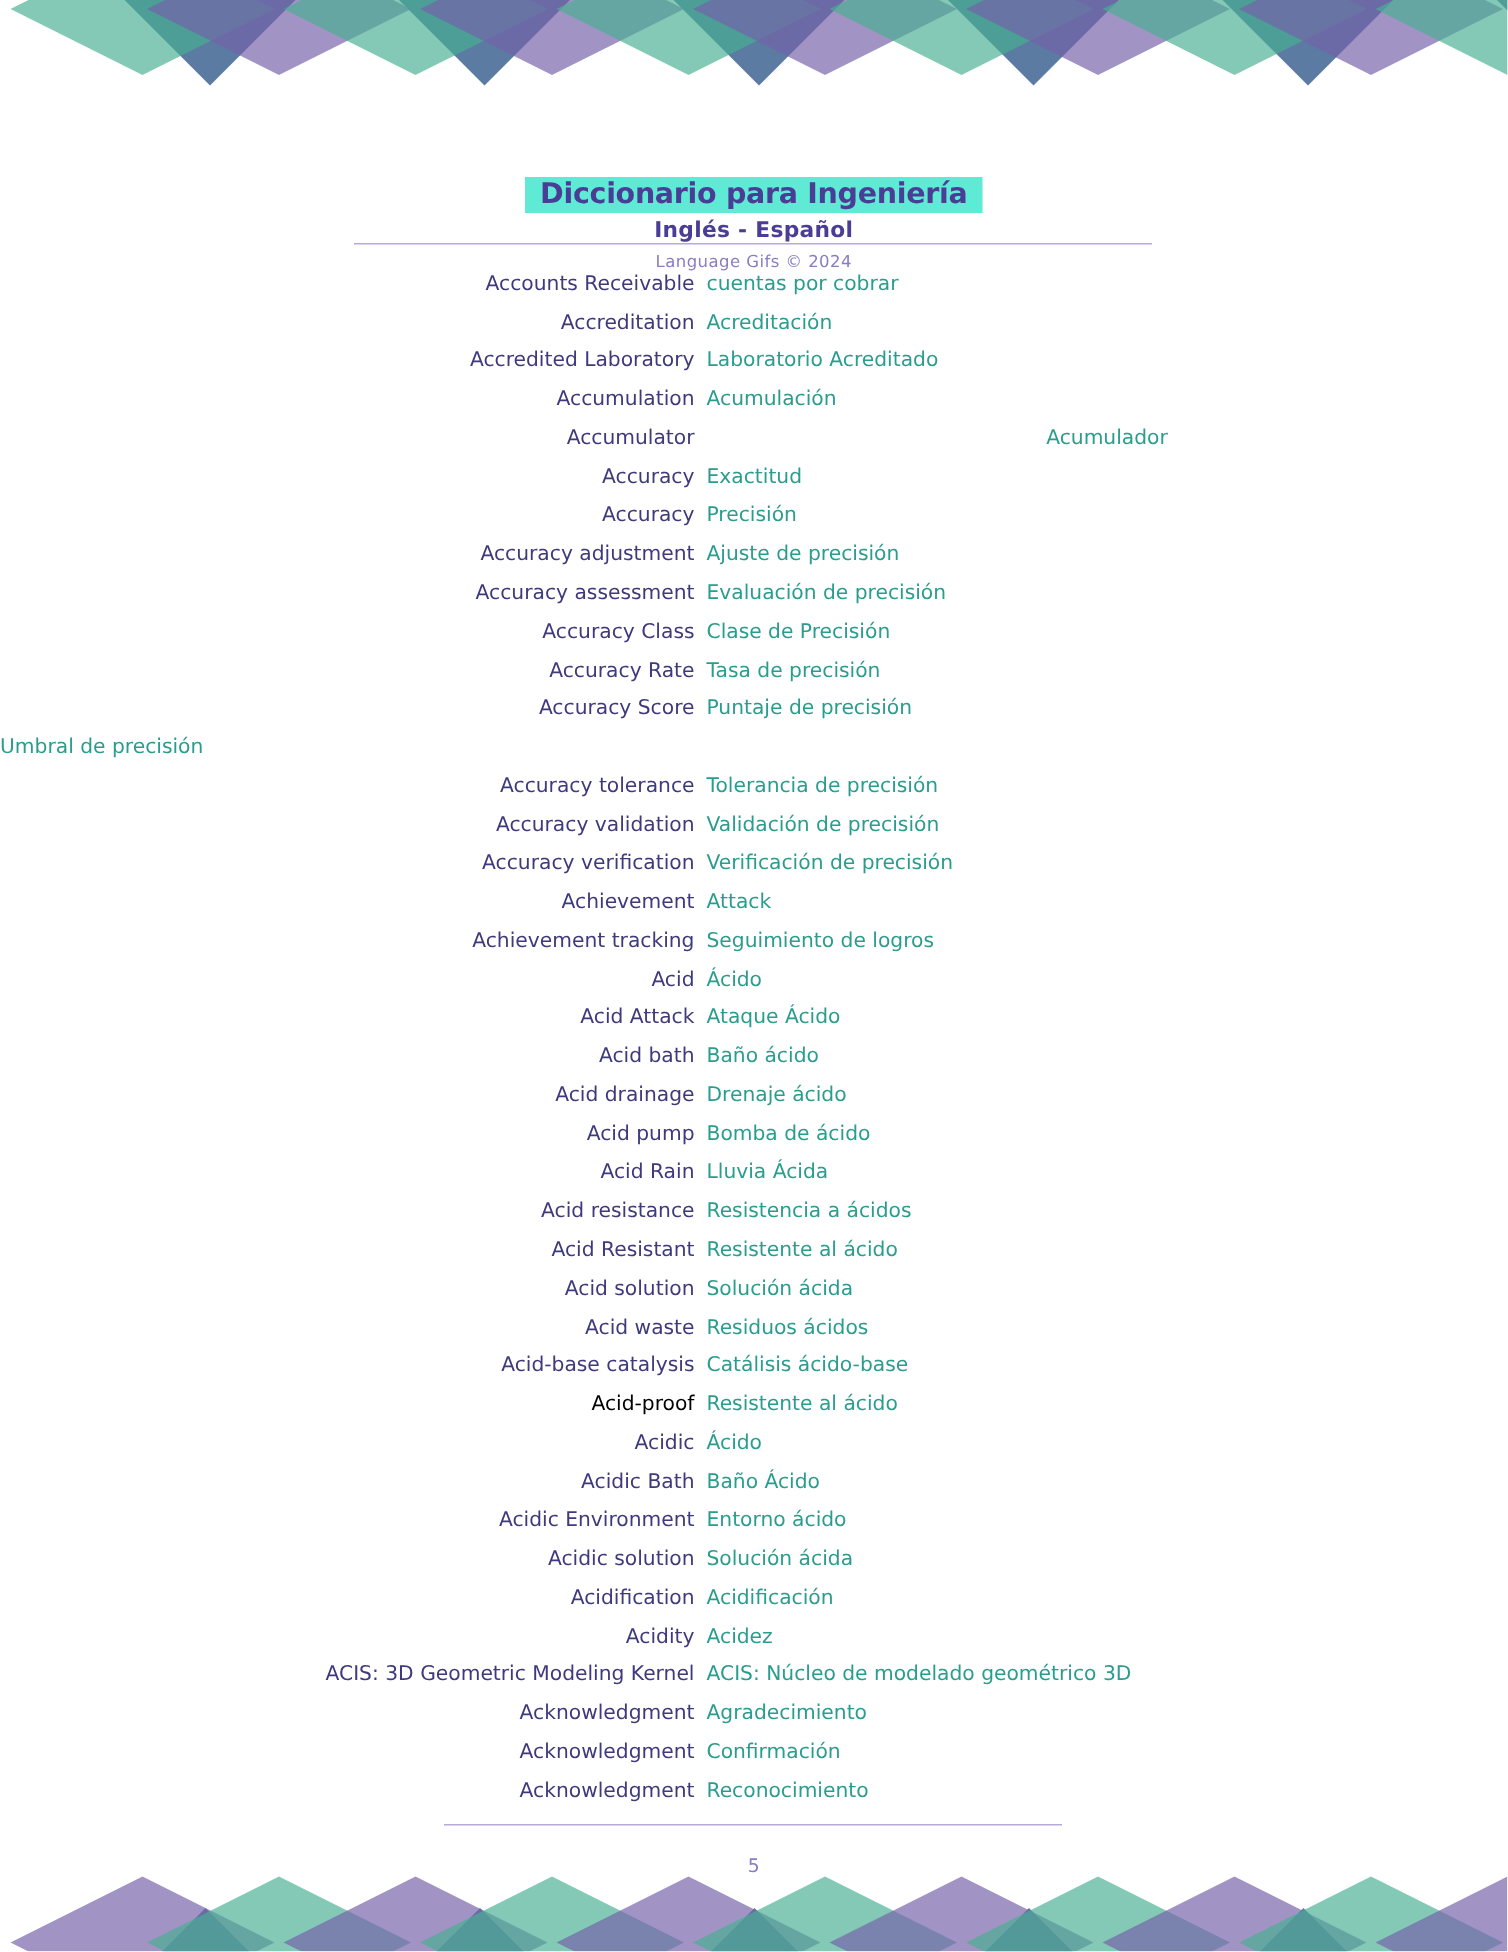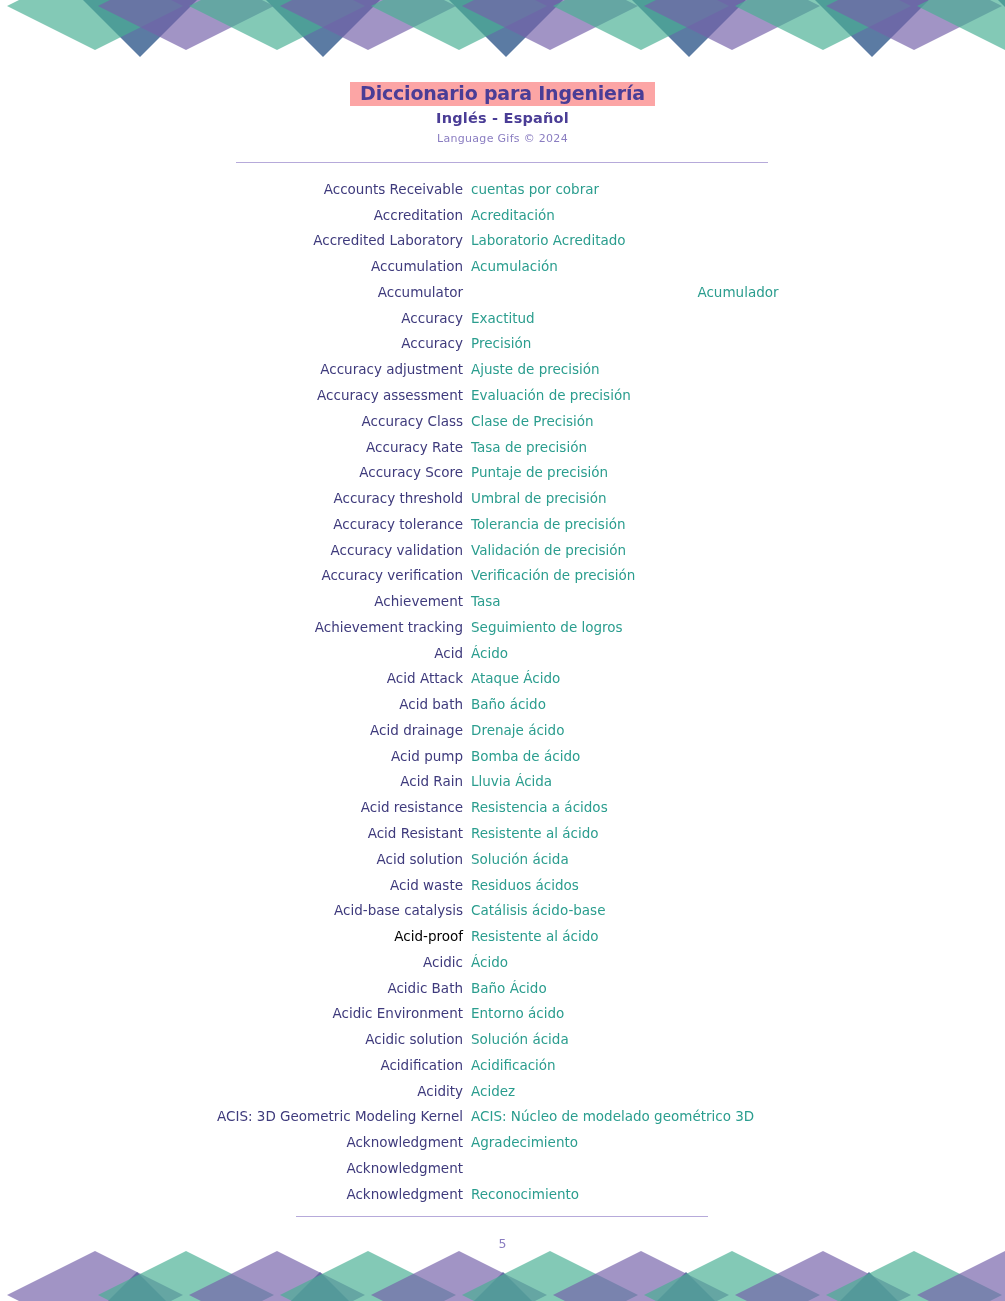--- a/index.html
+++ b/index.html
@@ -80,21 +80,21 @@
       <polygon points="550,50 462,6 550,-38 638,6" fill="#7561AA" fill-opacity="0.68"></polygon>
       <polygon points="641,50 553,6 641,-38 729,6" fill="#48AF93" fill-opacity="0.68"></polygon>
       <polygon points="732,50 644,6 732,-38 820,6" fill="#7561AA" fill-opacity="0.68"></polygon>
       <polygon points="823,50 735,6 823,-38 911,6" fill="#48AF93" fill-opacity="0.68"></polygon>
       <polygon points="914,50 826,6 914,-38 1002,6" fill="#7561AA" fill-opacity="0.68"></polygon>
       <polygon points="1005,50 917,6 1005,-38 1093,6" fill="#48AF93" fill-opacity="0.68"></polygon>
     </svg>
 
   <div class="header">
     <div>
-      <span class="title" style="color: rgb(74, 61, 150); background: #fca5a5;">Diccionario para Ingeniería</span>
+      <span class="title" style="color: rgb(74, 61, 150); background: #5eead4; margin-top: 36px;">Diccionario para Ingeniería</span>
     </div>
     <div class="subtitle" style="color: rgb(74, 61, 150);">Inglés - Español</div>
     <div class="copyright" style="color: rgb(138, 125, 193);">Language Gifs © 2024</div>
   </div>
 
   <div class="rule rule-header" style="background: rgb(182, 170, 218);"></div>
 
   <div class="entries" id="entries">
       <div class="entry-row">
         <div class="entry-en" style="color: rgb(62, 58, 124);">Accounts Receivable</div>
@@ -138,38 +138,37 @@
       </div>
       <div class="entry-row">
         <div class="entry-en" style="color: rgb(62, 58, 124);">Accuracy Rate</div>
         <div class="entry-es" style="color: rgb(42, 157, 142);">Tasa de precisión</div>
       </div>
       <div class="entry-row">
         <div class="entry-en" style="color: rgb(62, 58, 124);">Accuracy Score</div>
         <div class="entry-es" style="color: rgb(42, 157, 142);">Puntaje de precisión</div>
       </div>
       <div class="entry-row">
-        <div class="entry-en" style="color: rgb(62, 58, 124);">Accuracy threshold</div>
         <div class="entry-es" style="color: rgb(42, 157, 142);">Umbral de precisión</div>
       </div>
       <div class="entry-row">
         <div class="entry-en" style="color: rgb(62, 58, 124);">Accuracy tolerance</div>
         <div class="entry-es" style="color: rgb(42, 157, 142);">Tolerancia de precisión</div>
       </div>
       <div class="entry-row">
         <div class="entry-en" style="color: rgb(62, 58, 124);">Accuracy validation</div>
         <div class="entry-es" style="color: rgb(42, 157, 142);">Validación de precisión</div>
       </div>
       <div class="entry-row">
         <div class="entry-en" style="color: rgb(62, 58, 124);">Accuracy verification</div>
         <div class="entry-es" style="color: rgb(42, 157, 142);">Verificación de precisión</div>
       </div>
       <div class="entry-row">
         <div class="entry-en" style="color: rgb(62, 58, 124);">Achievement</div>
-        <div class="entry-es" style="color: rgb(42, 157, 142);">Tasa</div>
+        <div class="entry-es" style="color: rgb(42, 157, 142);">Attack</div>
       </div>
       <div class="entry-row">
         <div class="entry-en" style="color: rgb(62, 58, 124);">Achievement tracking</div>
         <div class="entry-es" style="color: rgb(42, 157, 142);">Seguimiento de logros</div>
       </div>
       <div class="entry-row">
         <div class="entry-en" style="color: rgb(62, 58, 124); margin-left: 16px;">Acid</div>
         <div class="entry-es" style="color: rgb(42, 157, 142);">Ácido</div>
       </div>
       <div class="entry-row">
@@ -243,20 +242,21 @@
       <div class="entry-row">
         <div class="entry-en" style="color: rgb(62, 58, 124);">ACIS: 3D Geometric Modeling Kernel</div>
         <div class="entry-es" style="color: rgb(42, 157, 142);">ACIS: Núcleo de modelado geométrico 3D</div>
       </div>
       <div class="entry-row">
         <div class="entry-en" style="color: rgb(62, 58, 124);">Acknowledgment</div>
         <div class="entry-es" style="color: rgb(42, 157, 142);">Agradecimiento</div>
       </div>
       <div class="entry-row">
         <div class="entry-en" style="color: rgb(62, 58, 124);">Acknowledgment</div>
+        <div class="entry-es" style="color: rgb(42, 157, 142);">Confirmación</div>
       </div>
       <div class="entry-row">
         <div class="entry-en" style="color: rgb(62, 58, 124);">Acknowledgment</div>
         <div class="entry-es" style="color: rgb(42, 157, 142);">Reconocimiento</div>
       </div>
     </div>
 
   <div class="rule rule-footer" style="background: rgb(182, 170, 218);"></div>
 
   <div class="page-number" style="color: rgb(138, 125, 193);">5</div>

